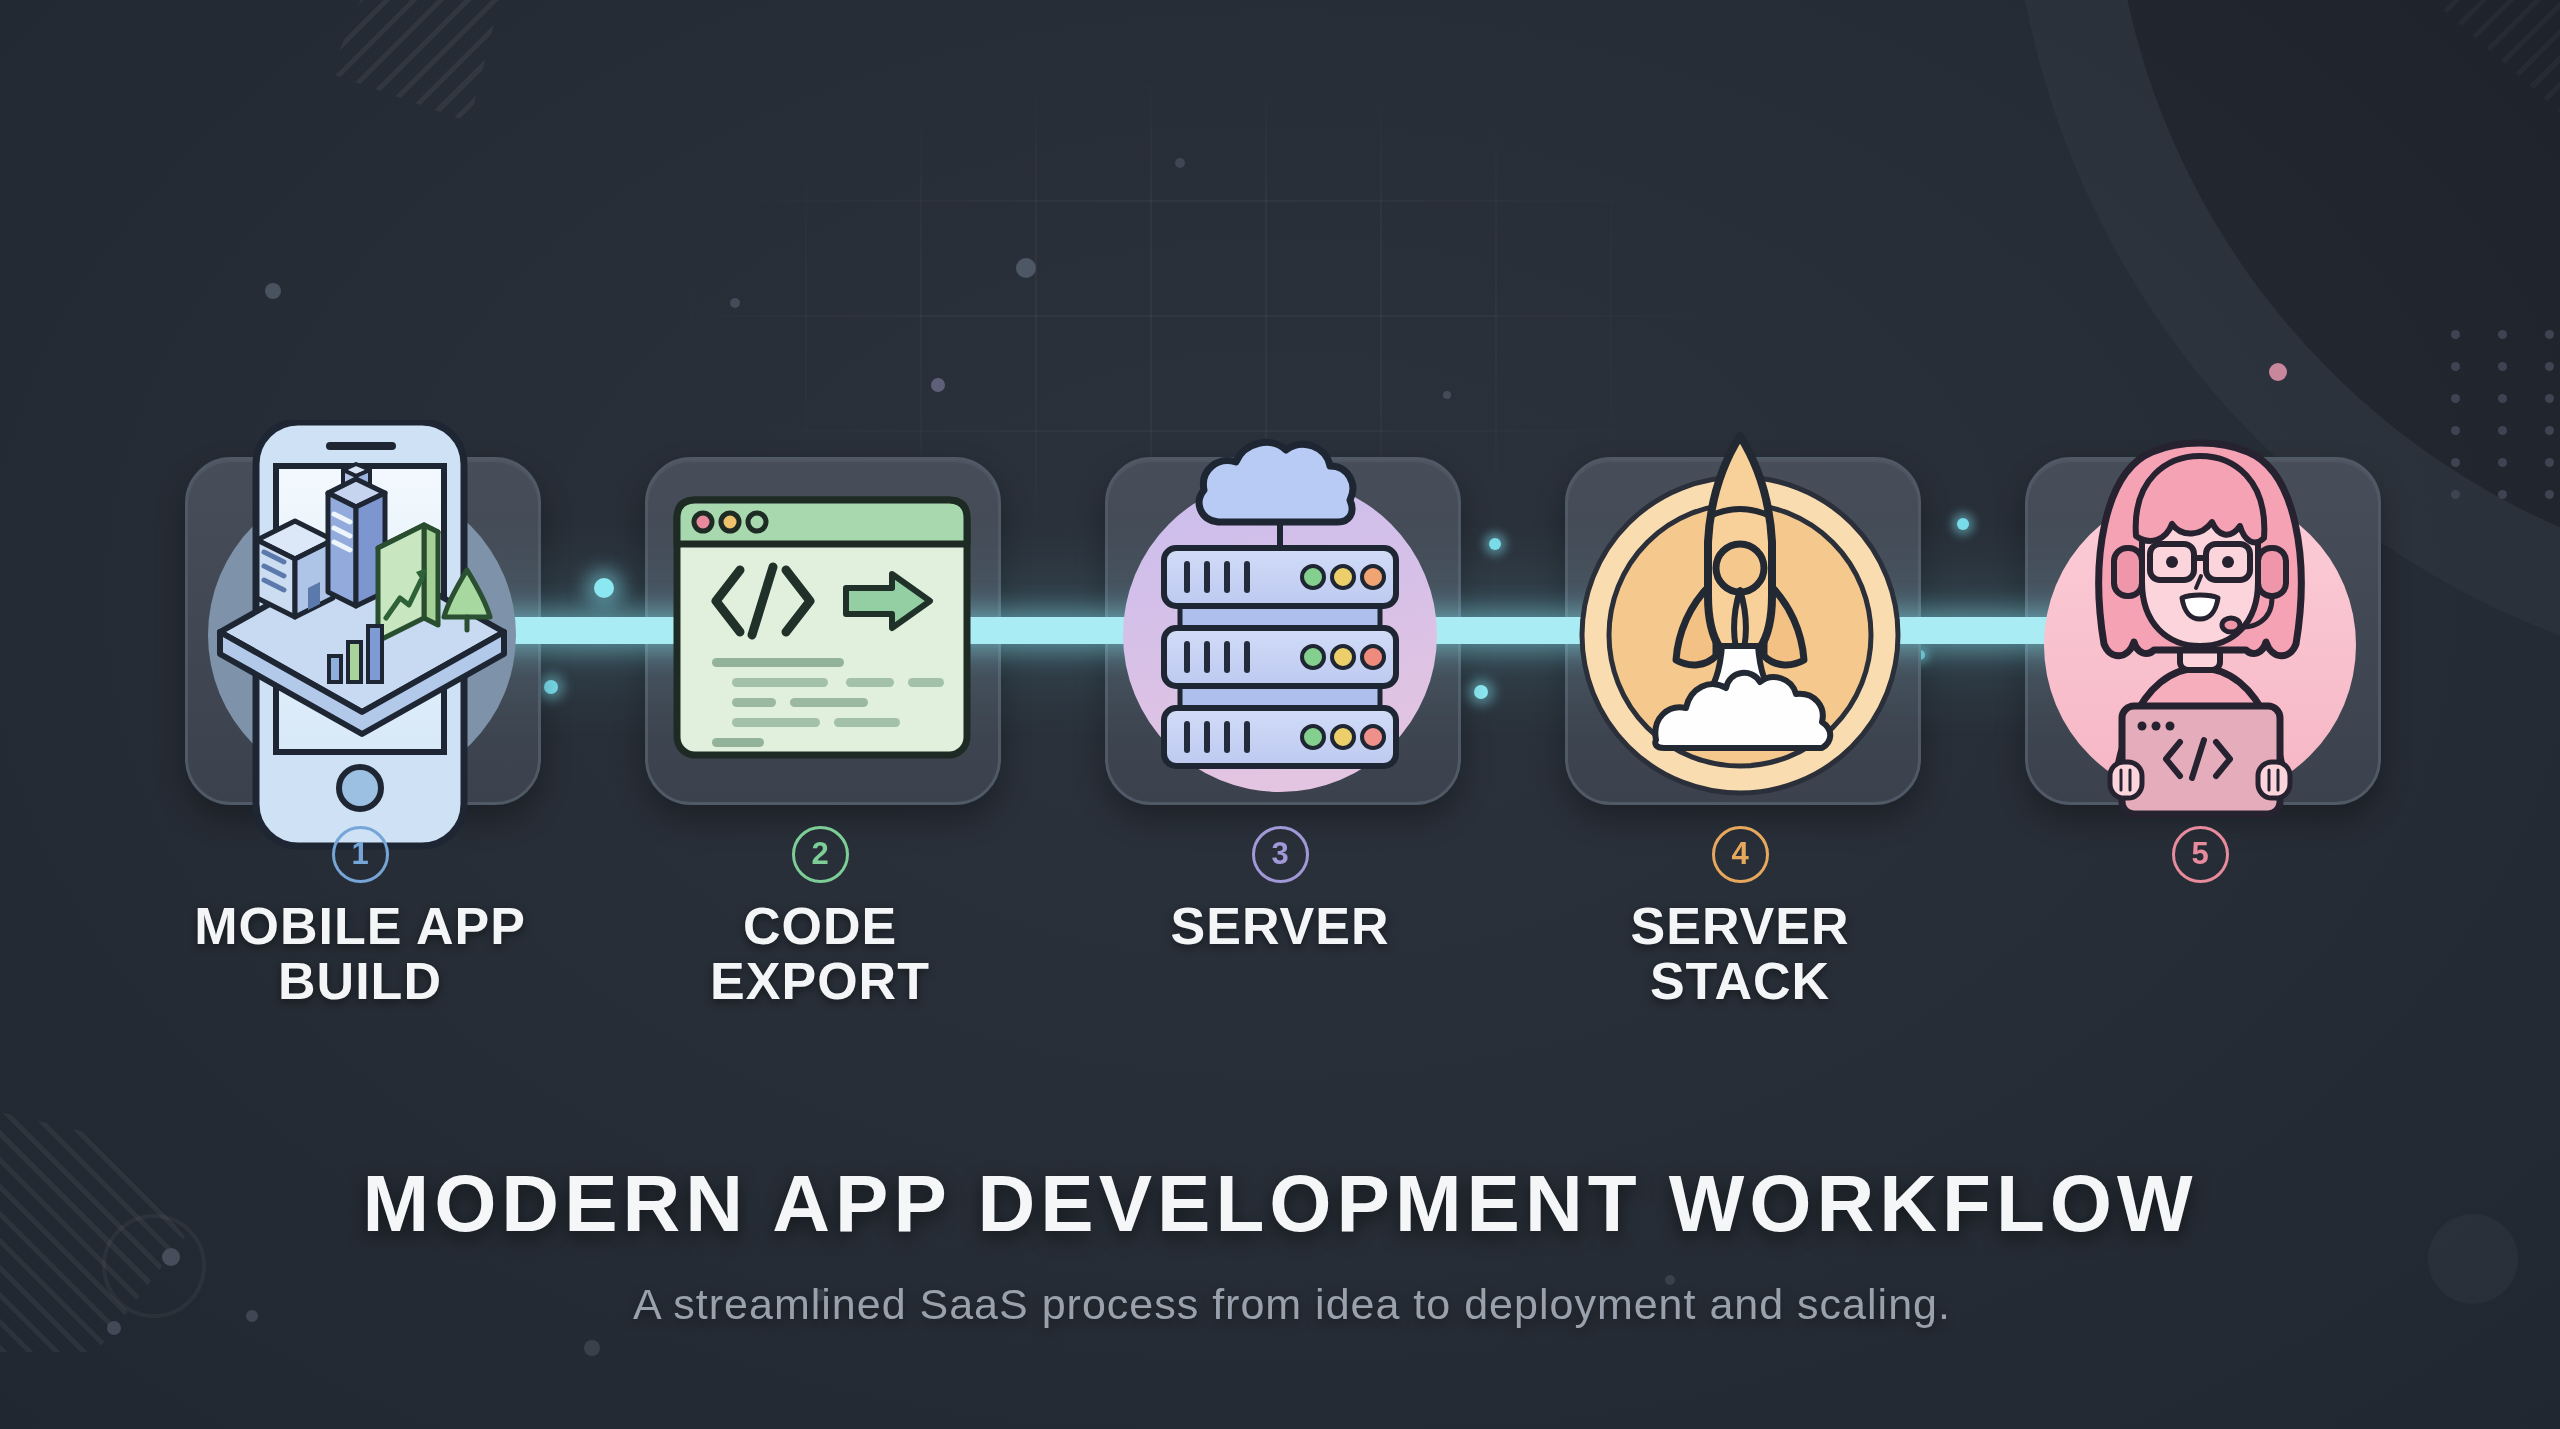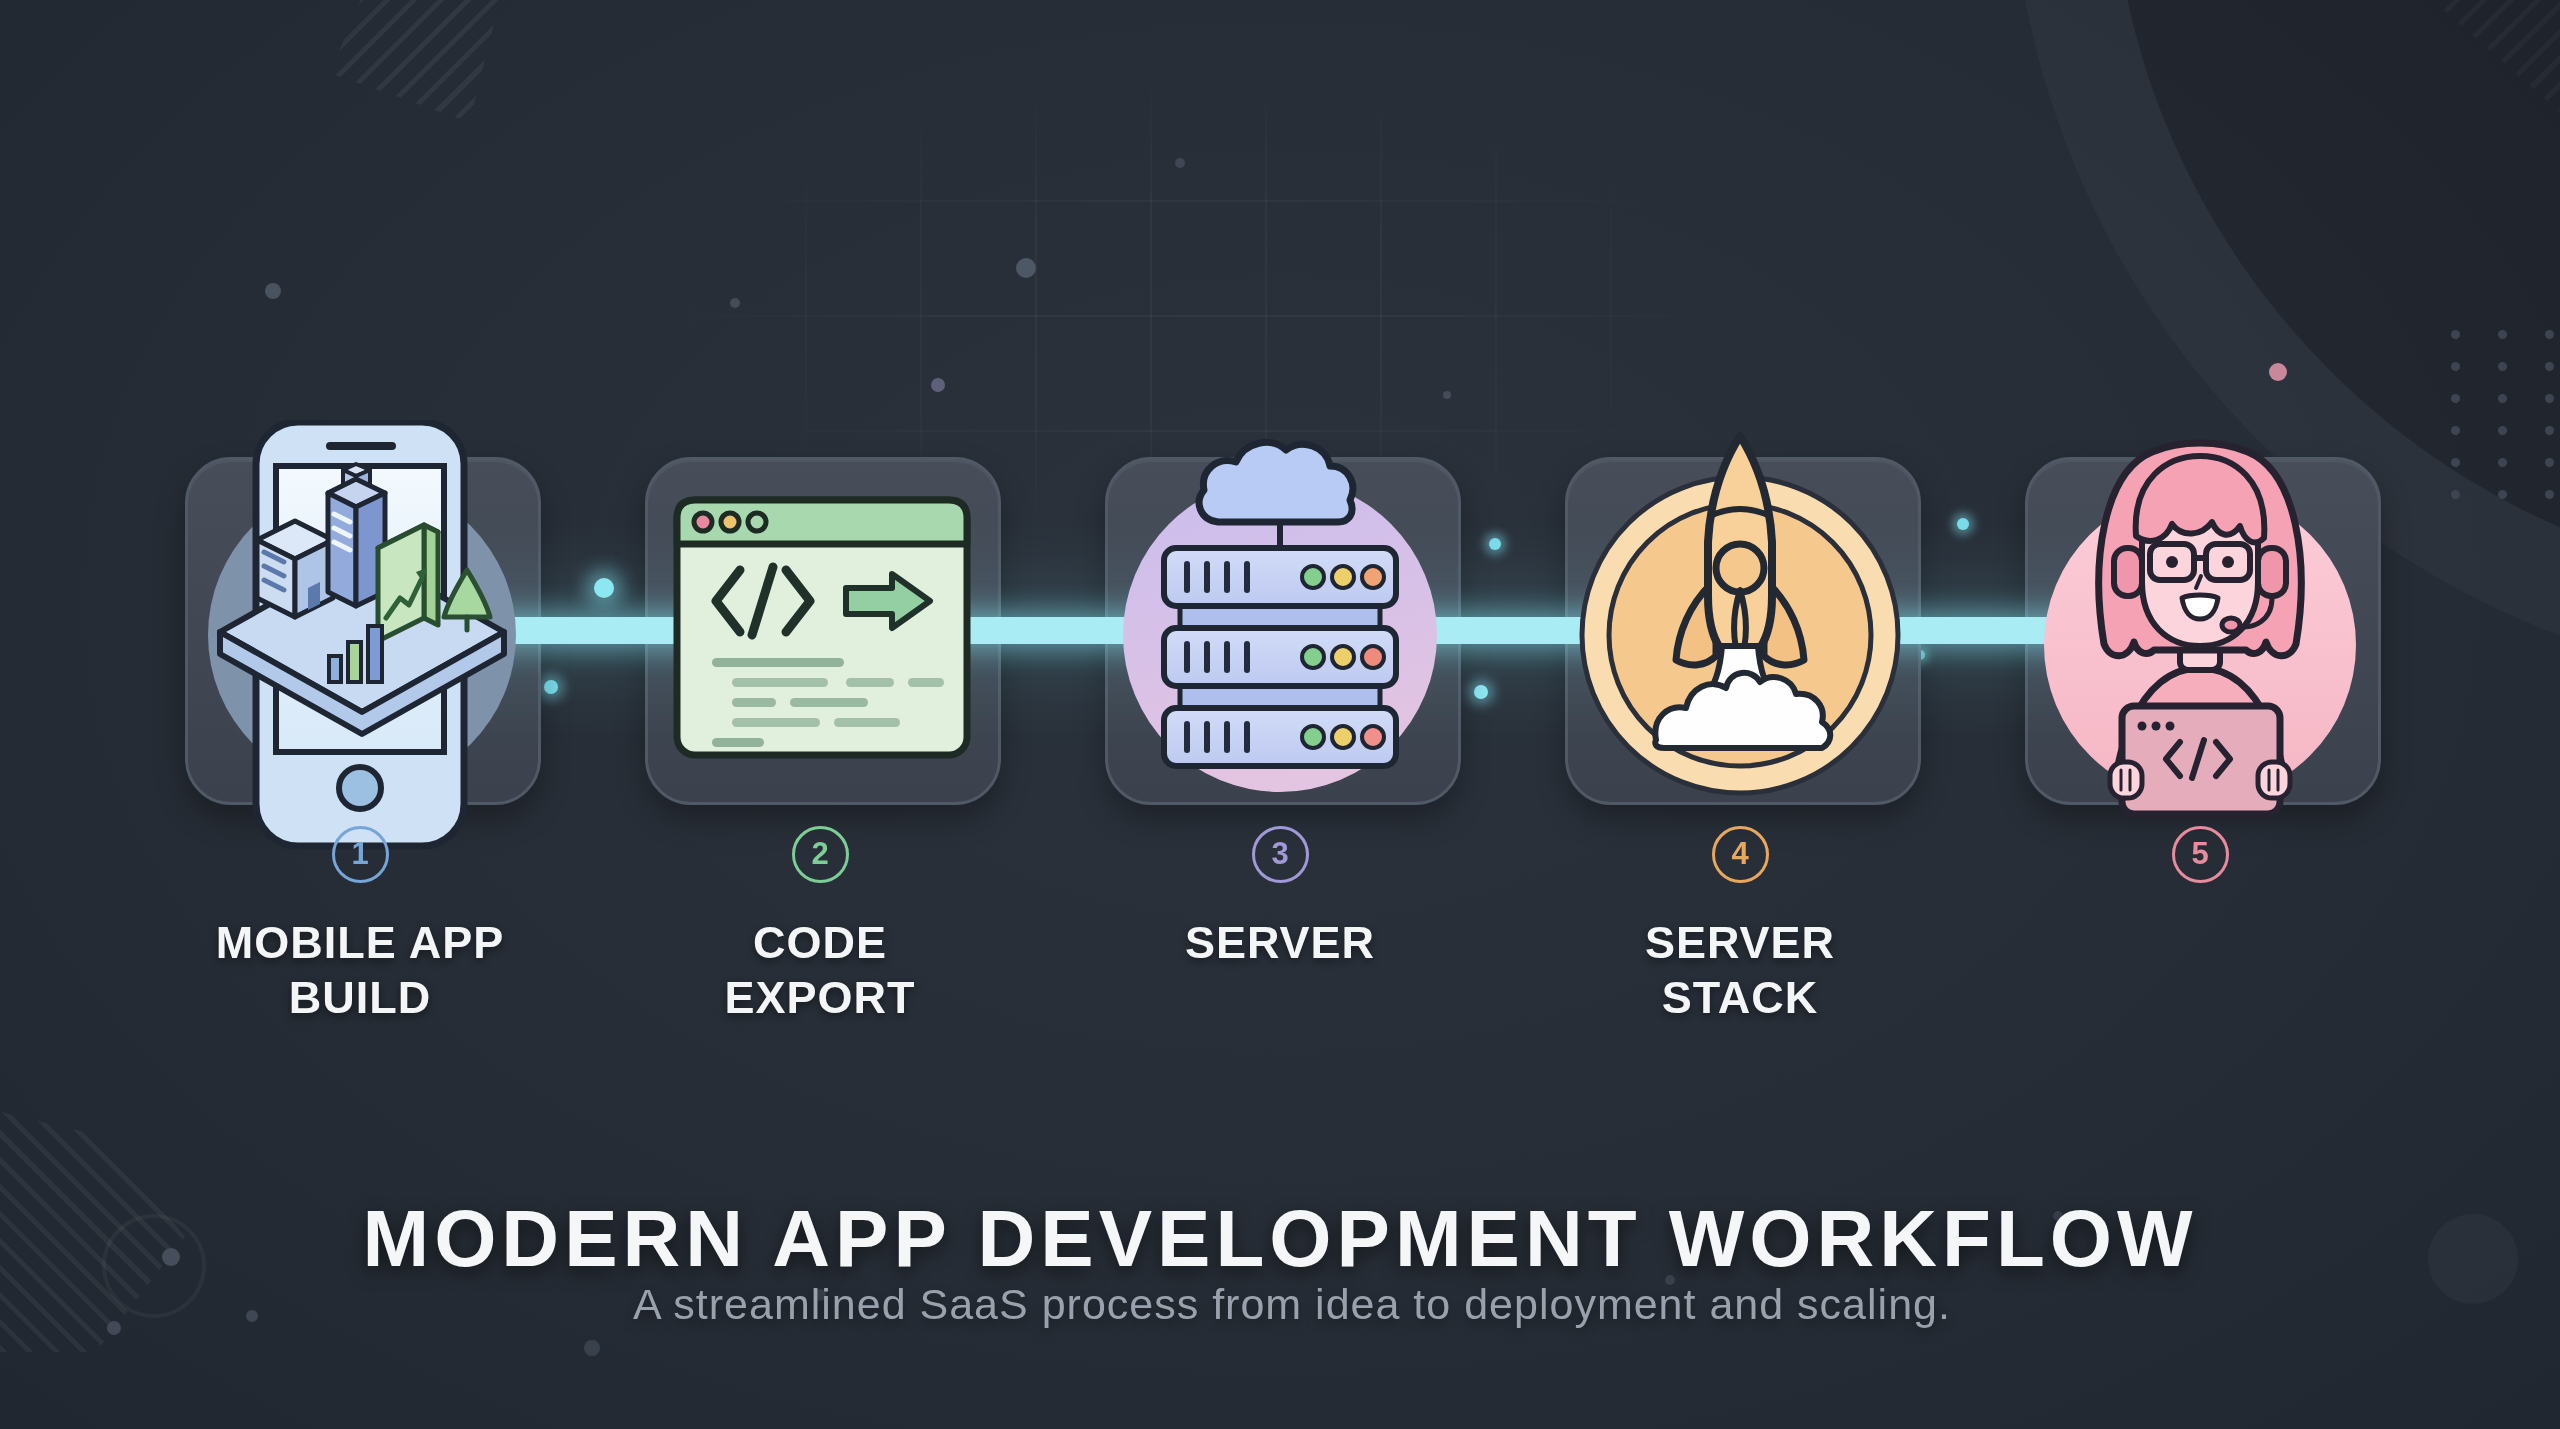--- a/index.html
+++ b/index.html
@@ -62,27 +62,27 @@
     border:3px solid #505966;z-index:1;
     box-shadow:0 14px 30px rgba(0,0,0,0.30), inset 0 2px 0 rgba(255,255,255,0.05);
   }
   .icon{position:absolute;left:0;top:0;width:360px;height:430px;z-index:3;}
   .badge{
     position:relative;z-index:4;display:inline-block;box-sizing:border-box;
     width:57px;height:57px;margin-top:-25px;border-radius:50%;
     border:3.5px solid #888;line-height:50px;font-size:31px;font-weight:700;
   }
   .label{
-    position:relative;z-index:4;margin-top:32px;
-    color:#f3f5f7;font-size:45px;font-weight:700;letter-spacing:1px;line-height:55px;
+    position:relative;z-index:4;margin-top:16px;
+    color:#f3f5f7;font-size:52px;font-weight:700;letter-spacing:1px;line-height:55px;
     text-shadow:0 3px 9px rgba(0,0,0,0.45);
   }
   
   .title{
-    position:absolute;left:0;top:1199px;width:2560px;text-align:center;z-index:4;
+    position:absolute;left:0;top:1164px;width:2560px;text-align:center;z-index:4;
     color:#f4f6f8;font-size:80px;font-weight:700;letter-spacing:5px;line-height:80px;
     text-shadow:0 6px 18px rgba(0,0,0,0.5);
   }
   .subtitle{
     position:absolute;left:0;top:1280px;width:2560px;text-align:center;z-index:4;
     color:#99a1ac;font-size:43px;font-weight:400;letter-spacing:1px;line-height:48px;
     text-shadow:0 4px 12px rgba(0,0,0,0.4);
     padding-left:12px;
   }
 </style>

